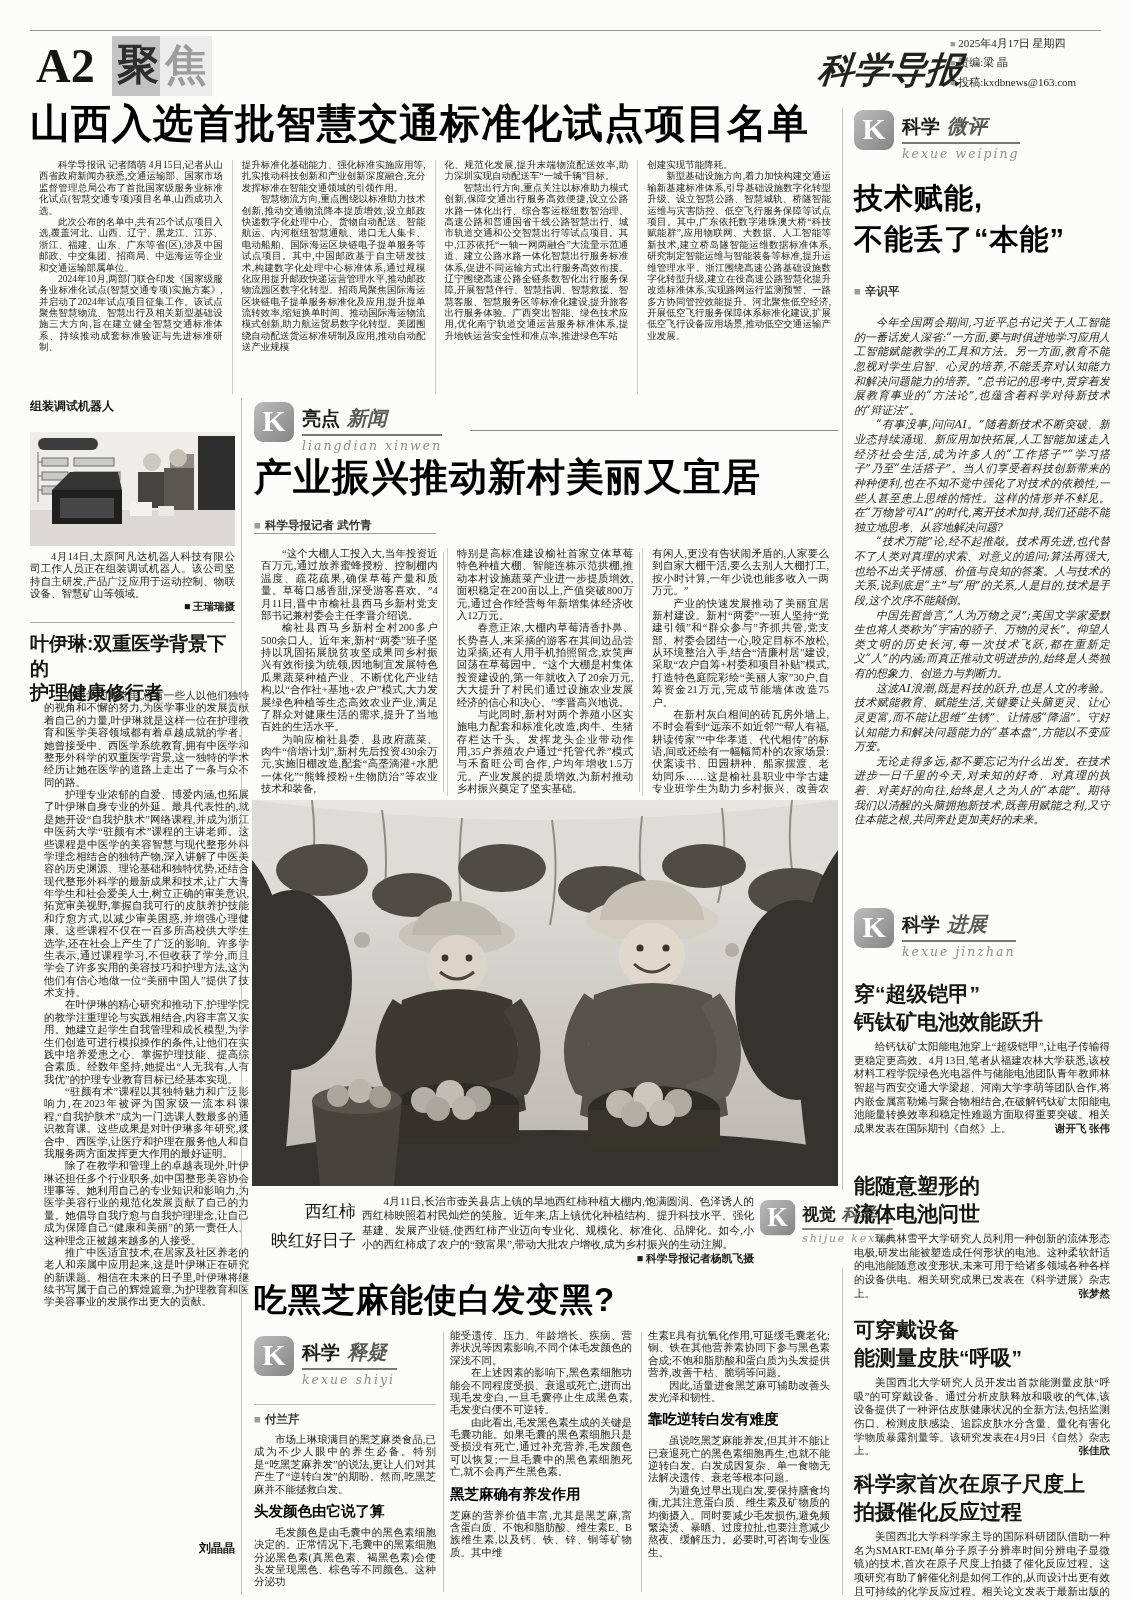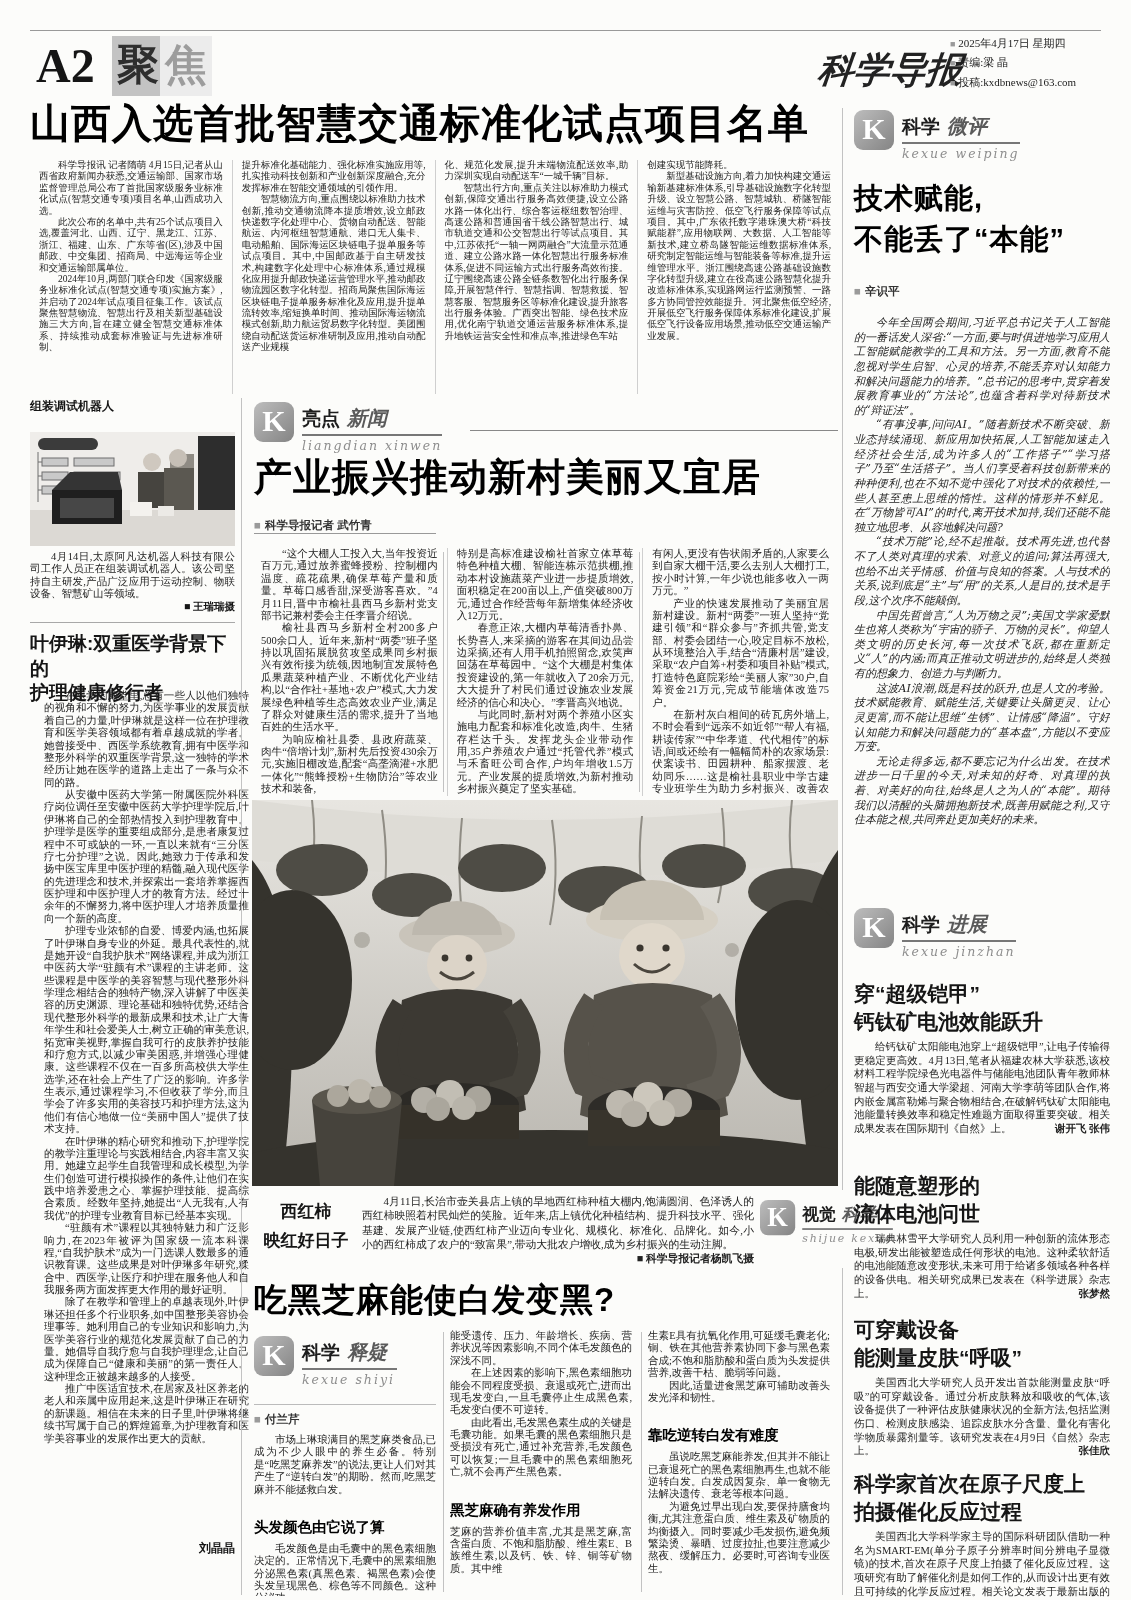--- a/index.html
+++ b/index.html
@@ -7,21 +7,21 @@
 body{position:relative;background:#fcfcfa;color:#151515;font-family:"Liberation Serif","DejaVu Serif",serif}
 .abs{position:absolute}
 .rule-h{position:absolute;height:1px;background:#a8a8a8}
 .rule-v{position:absolute;width:1px;background:#c2c2c2}
 .sans{font-family:"Liberation Sans","DejaVu Sans",sans-serif}
 .bodytext{font-size:10.5px;line-height:1.18;text-align:justify;overflow:hidden;color:#222}
 .bodytext p{text-indent:2em;margin:0}
 .cont > div:first-child p:first-child,.contlist p:first-child{text-indent:0}
 .lead-col{font-size:9.5px;line-height:1.2}
 .headline-xl{font-family:"Liberation Sans","DejaVu Sans",sans-serif;font-weight:900;color:#000;letter-spacing:1px}
-.subhead{font-family:"Liberation Sans","DejaVu Sans",sans-serif;font-weight:bold;font-size:14.5px;color:#000;margin:23px 0 7px;text-indent:0!important}
+.subhead{font-family:"Liberation Sans","DejaVu Sans",sans-serif;font-weight:bold;font-size:14.5px;color:#000;margin:7px 0 7px;text-indent:0!important}
 .byline{font-family:"Liberation Sans","DejaVu Sans",sans-serif;font-weight:bold;font-size:11.5px;color:#333}
 .byline .bul{color:#9a9a9a;margin-right:4px}
 .klogo{position:absolute;display:flex;align-items:flex-start;gap:8px}
 .k-badge{width:40px;height:40px;flex:0 0 40px;background:linear-gradient(135deg,#bdbdbd,#848484);border-radius:9px;color:#fff;font-family:"Liberation Serif",serif;font-weight:bold;font-size:30px;line-height:38px;text-align:center}
 .k-line{border-bottom:2px solid #777;padding:3px 10px 2px 0;white-space:nowrap}
 .k-cn{font-family:"Liberation Sans","DejaVu Sans",sans-serif;font-weight:bold;font-size:19px;color:#1d1d1d}
 .k-script{font-family:"DejaVu Serif",serif;font-style:italic;font-weight:bold;font-size:20px;color:#5a5a5a;margin-left:7px}
 .k-py{font-family:"DejaVu Serif",serif;font-style:italic;font-size:12.5px;color:#8d8d8d;letter-spacing:2px;margin-top:2px}
 .colwrap{position:absolute;display:flex}
 .colwrap > div{flex:1;padding:0 9px}
@@ -103,21 +103,20 @@
   <p>4月14日,太原阿凡达机器人科技有限公司工作人员正在组装调试机器人。该公司坚持自主研发,产品广泛应用于运动控制、物联设备、智慧矿山等领域。</p>
 </div>
 <div class="abs" style="left:30px;top:600px;width:205px;text-align:right;font-size:10.5px;font-weight:bold;background:#fcfcfa">■ 王瑞瑞摄</div>
 <div class="rule-h" style="left:30px;top:622px;width:205px"></div>
 <div class="abs sans" style="left:30px;top:632px;width:205px;font-size:19px;font-weight:bold;line-height:1.3">
   <div>叶伊琳:双重医学背景下的</div>
   <div style="text-align:left;padding-right:12px">护理健康修行者</div>
 </div>
 <div class="abs bodytext" style="left:44px;top:690px;width:205px;height:848px">
     <p>在医学的殿堂里,总有一些人以他们独特的视角和不懈的努力,为医学事业的发展贡献着自己的力量,叶伊琳就是这样一位在护理教育和医学美容领域都有着卓越成就的学者。她曾接受中、西医学系统教育,拥有中医学和整形外科学的双重医学背景,这一独特的学术经历让她在医学的道路上走出了一条与众不同的路。</p>
-    <p>从安徽中医药大学第一附属医院外科医疗岗位调任至安徽中医药大学护理学院后,叶伊琳将自己的全部热情投入到护理教育中。护理学是医学的重要组成部分,是患者康复过程中不可或缺的一环,一直以来就有“三分医疗七分护理”之说。因此,她致力于传承和发扬中医宝库里中医护理的精髓,融入现代医学的先进理念和技术,并探索出一套培养掌握西医护理和中医护理人才的教育方法。经过十余年的不懈努力,将中医护理人才培养质量推向一个新的高度。</p>
     <p>护理专业浓郁的自爱、博爱内涵,也拓展了叶伊琳自身专业的外延。最具代表性的,就是她开设“自我护肤术”网络课程,并成为浙江中医药大学“驻颜有术”课程的主讲老师。这些课程是中医学的美容智慧与现代整形外科学理念相结合的独特产物,深入讲解了中医美容的历史渊源、理论基础和独特优势,还结合现代整形外科学的最新成果和技术,让广大青年学生和社会爱美人士,树立正确的审美意识,拓宽审美视野,掌握自我可行的皮肤养护技能和疗愈方式,以减少审美困惑,并增强心理健康。这些课程不仅在一百多所高校供大学生选学,还在社会上产生了广泛的影响。许多学生表示,通过课程学习,不但收获了学分,而且学会了许多实用的美容技巧和护理方法,这为他们有信心地做一位“美丽中国人”提供了技术支持。</p>
     <p>在叶伊琳的精心研究和推动下,护理学院的教学注重理论与实践相结合,内容丰富又实用。她建立起学生自我管理和成长模型,为学生们创造可进行模拟操作的条件,让他们在实践中培养爱患之心、掌握护理技能、提高综合素质。经数年坚持,她提出“人无我有,人有我优”的护理专业教育目标已经基本实现。</p>
     <p>“驻颜有术”课程以其独特魅力和广泛影响力,在2023年被评为国家级一流本科课程,“自我护肤术”成为一门选课人数最多的通识教育课。这些成果是对叶伊琳多年研究,糅合中、西医学,让医疗和护理在服务他人和自我服务两方面发挥更大作用的最好证明。</p>
     <p>除了在教学和管理上的卓越表现外,叶伊琳还担任多个行业职务,如中国整形美容协会理事等。她利用自己的专业知识和影响力,为医学美容行业的规范化发展贡献了自己的力量。她倡导自我疗愈与自我护理理念,让自己成为保障自己“健康和美丽”的第一责任人。这种理念正被越来越多的人接受。</p>
     <p>推广中医适宜技术,在居家及社区养老的老人和亲属中应用起来,这是叶伊琳正在研究的新课题。相信在未来的日子里,叶伊琳将继续书写属于自己的辉煌篇章,为护理教育和医学美容事业的发展作出更大的贡献。</p>
   </div>
 <div class="abs" style="left:140px;top:1540px;width:95px;text-align:right;font-size:12px;font-weight:bold;background:#fcfcfa">刘晶晶</div>
 
 <div class="rule-v" style="left:241px;top:398px;height:1197px"></div>
 <div class="rule-v" style="left:842px;top:108px;height:1082px"></div>
@@ -234,21 +233,21 @@
     <path d="M60 300 h90 l-8 86 h-74 z" fill="#46433c"></path>
     <ellipse cx="105" cy="300" rx="45" ry="14" fill="#59554c"></ellipse>
     <g>
       <circle cx="86" cy="296" r="11" fill="#aca79c"></circle>
         <circle cx="108" cy="291" r="12" fill="#bcb7ac"></circle>
       <circle cx="128" cy="297" r="11" fill="#a29d92"></circle>
     </g>
   </svg>
 </div>
 
-<div class="abs sans" style="left:256px;top:1198px;width:100px;font-size:17px;font-weight:bold;line-height:1.7;text-align:center">
+<div class="abs sans" style="left:256px;top:1198px;width:100px;font-size:17px;font-weight:normal;line-height:1.7;text-align:right">
   <div>西红柿</div>
   <div>映红好日子</div>
 </div>
 <div class="abs bodytext" style="left:362px;top:1194px;width:392px;height:72px;font-size:10.8px;line-height:1.32">
   <p><span>4月11日,长治市壶关县店上镇的旱地西红柿种植大棚内,饱满圆润、色泽诱人的西红柿映照着村民灿烂的笑脸。近年来,店上镇优化种植结构、提升科技水平、强化基建、发展产业链,使西红柿产业迈向专业化、规模化、标准化、品牌化。如今,小小的西红柿成了农户的“致富果”,带动大批农户增收,成为乡村振兴的生动注脚。</span>　<span class="flt-credit">■ 科学导报记者杨凯飞摄</span></p>
 </div>
 <div class="klogo" style="left:760px;top:1200px;transform:scale(0.88);transform-origin:left top">
   <div class="k-badge">K</div>
   <div>
     <div class="k-line"><span class="k-cn">视觉</span><span class="k-script">科学</span></div>

